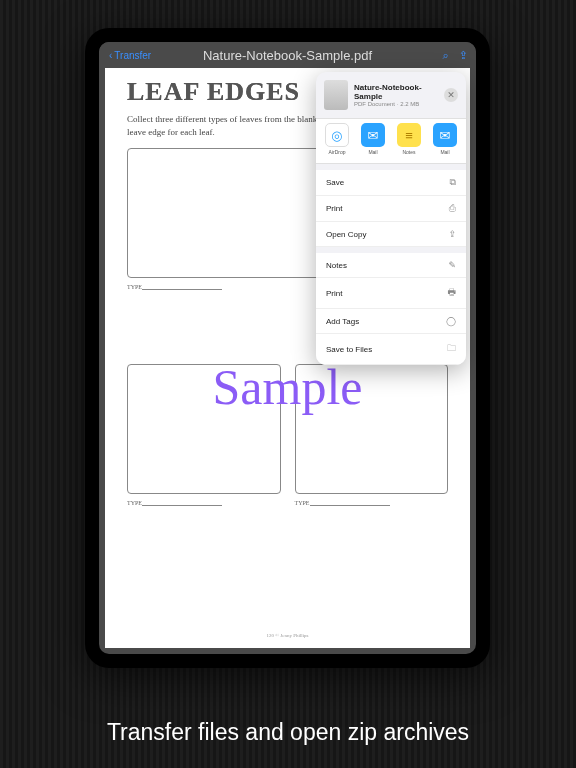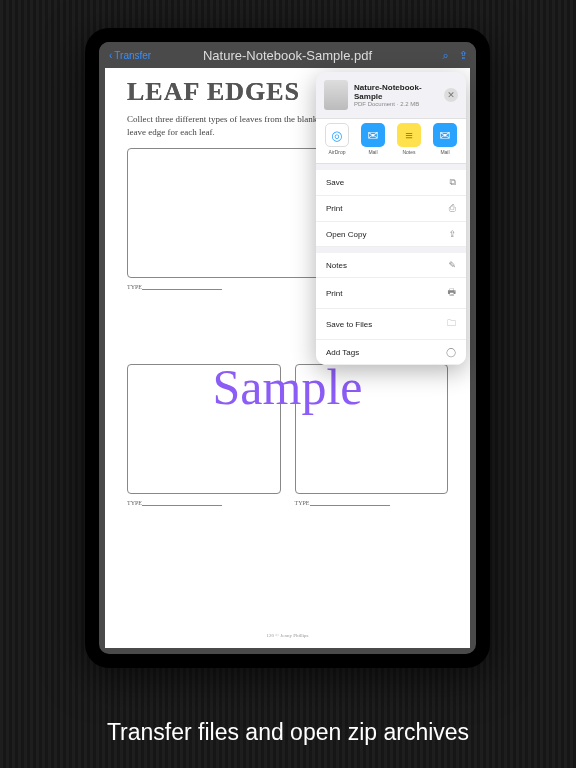--- a/index.html
+++ b/index.html
@@ -281,26 +281,26 @@
       <div class="actionlist" style="margin-top:6px">
         <div class="action">
             <span>Notes</span>
             <span class="ic">✎</span>
           </div>
         <div class="action">
             <span>Print</span>
             <span class="ic">🖶</span>
           </div>
         <div class="action">
+            <span>Add Tags</span>
+            <span class="ic">◯</span>
+          </div>
+        <div class="action">
             <span>Save to Files</span>
             <span class="ic">🗀</span>
           </div>
-        <div class="action">
-            <span>Add Tags</span>
-            <span class="ic">◯</span>
-          </div>
       </div>
     </div>
 
   </div>
 </div>
 
 <div class="caption">Transfer files and open zip archives</div>
 
 </body></html>

